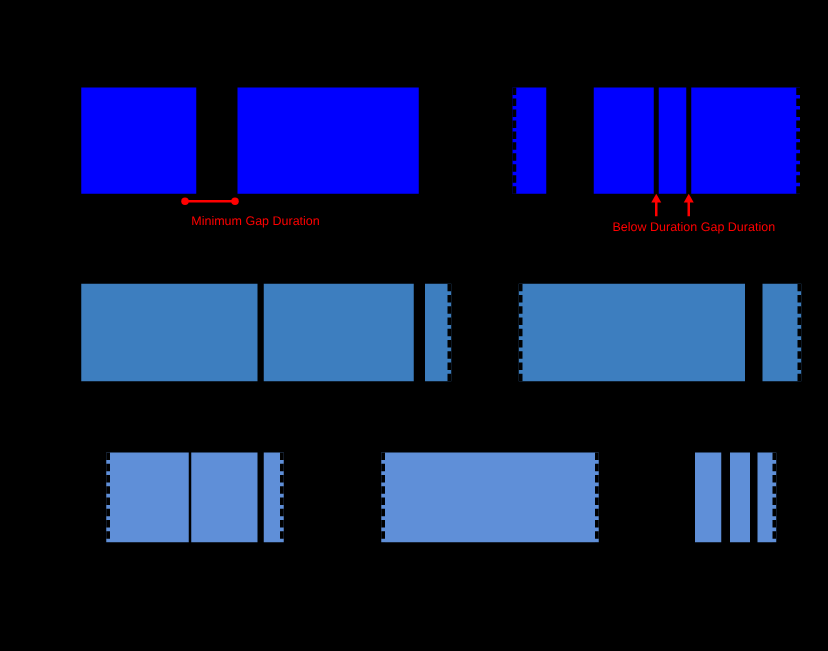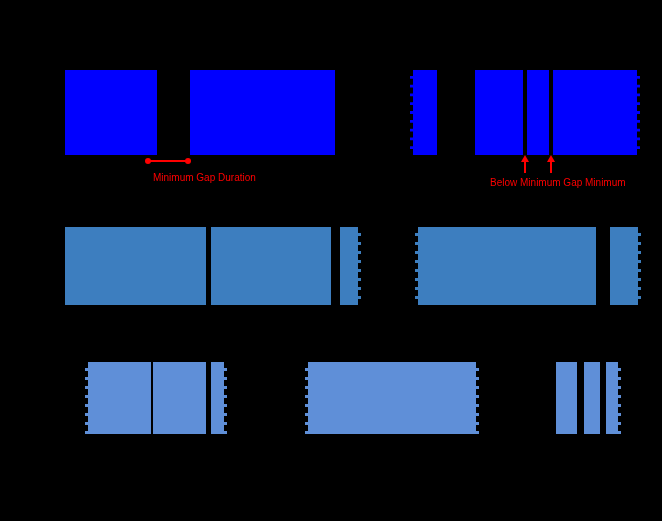--- a/index.html
+++ b/index.html
@@ -106,14 +106,14 @@
       <div class="up-arrow" style="left: 521px; top: 155px; height: 18px;">
         <div class="head"></div>
         <div class="shaft" style="height: 12px;"></div>
       </div>
       <div class="up-arrow" style="left: 547px; top: 155px; height: 18px;">
         <div class="head"></div>
         <div class="shaft" style="height: 12px;"></div>
       </div>
     </div>
   <span class="red-label" id="lbl-min" style="left: 153px; top: 172px;">Minimum Gap Duration</span>
-  <span class="red-label" id="lbl-below" style="left: 490px; top: 177px;">Below Minimum Gap Minimum</span>
+  <span class="red-label" id="lbl-below" style="left: 490px; top: 177px;">Below Duration Gap Duration</span>
 </div>
 
 </body></html>

